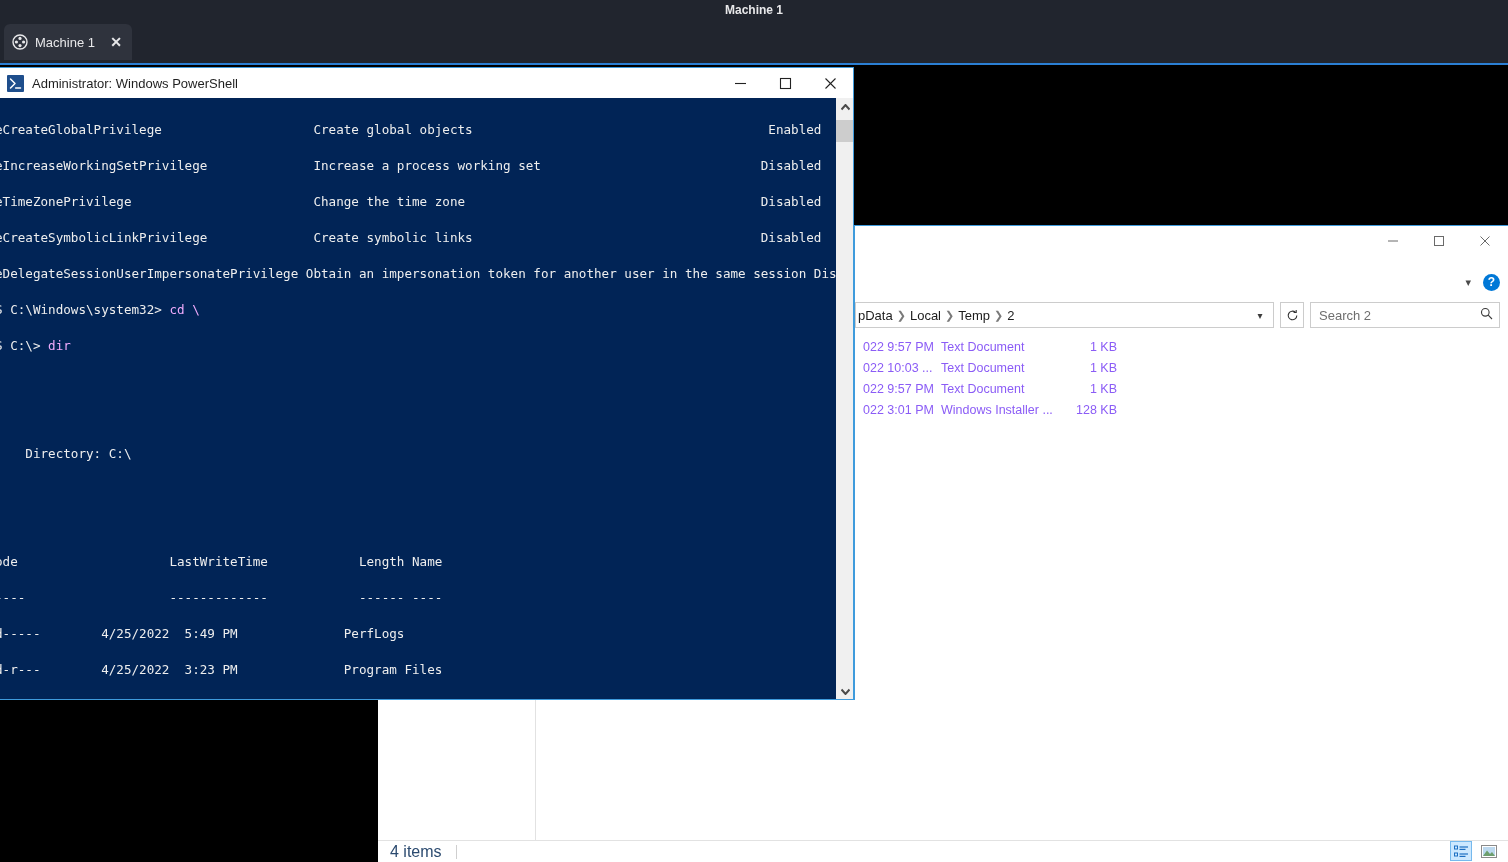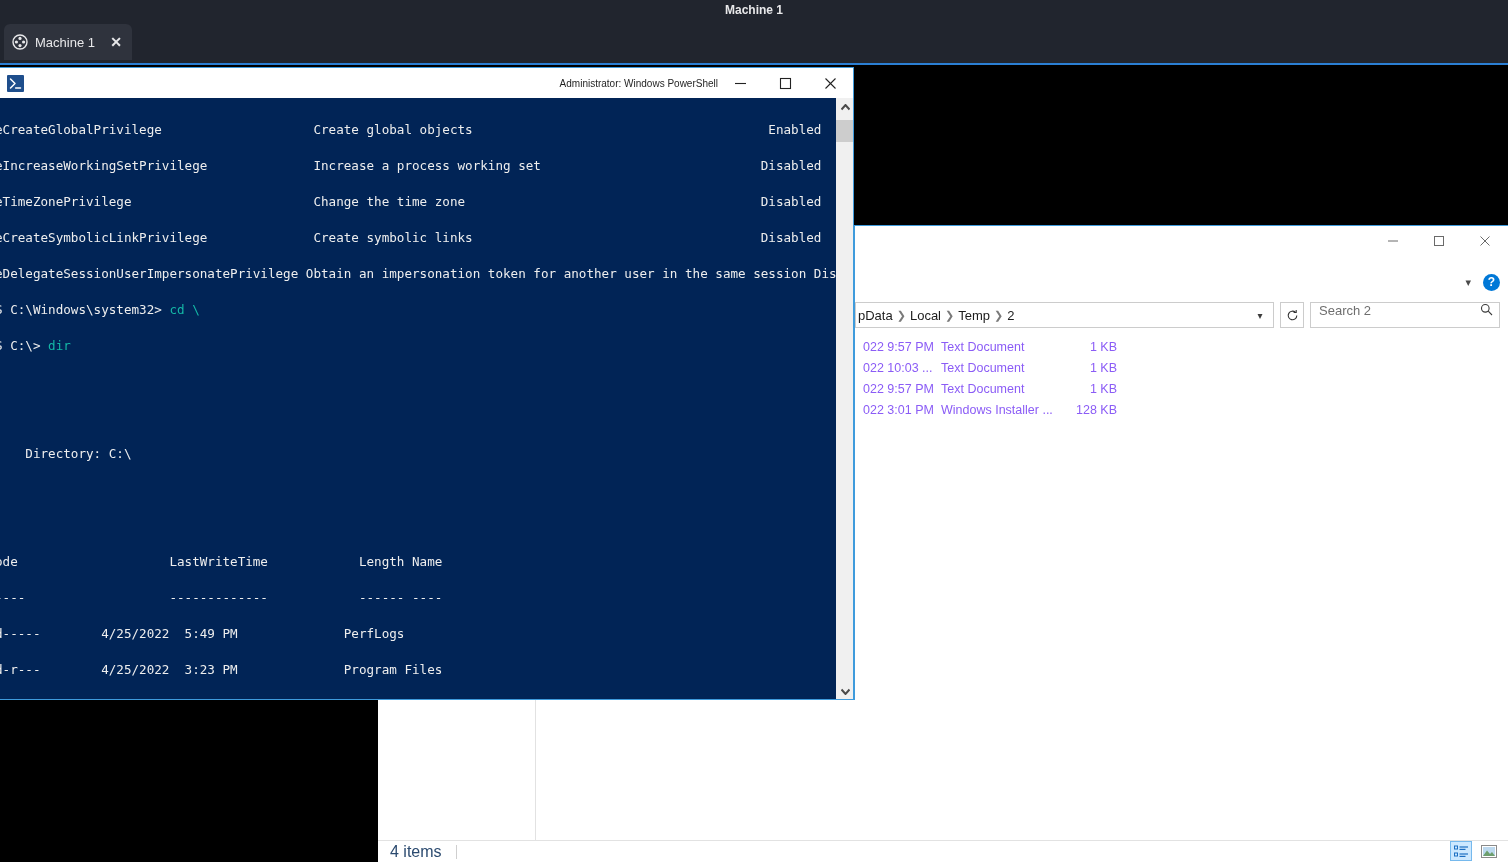--- a/index.html
+++ b/index.html
@@ -86,21 +86,21 @@
   .ex-crumbs { flex: 1; display: flex; align-items: center; gap: 4px; padding-left: 2px; }
   .ex-crumb { color: #1c1c1c; white-space: nowrap; }
   .ex-sep { color: #7a7a7a; font-size: 11px; }
   .ex-dd { width: 18px; text-align: center; color: #3c3c3c; font-size: 10px; }
   .ex-refresh {
     width: 24px; height: 26px; border: 1px solid #cccccc; background: #fff;
     display: flex; align-items: center; justify-content: center; color: #2c2c2c;
   }
   .ex-search {
     width: 190px; height: 26px; border: 1px solid #cccccc; background: #fff;
-    display: flex; padding: 0 4px 0 8px;
+    display: flex; align-items: center; padding: 0 4px 0 8px;
     font-size: 13px; color: #6e6e6e;
   }
   .ex-search-txt { flex: 1; }
   .ex-search-ico { width: 18px; text-align: center; color: #444; }
 
   .ex-colhead {
     position: relative; height: 26px; border-bottom: 1px solid #e2e2e2;
     display: flex; align-items: center; font-size: 13px; color: #33506b;
   }
   .ex-col {
@@ -152,41 +152,41 @@
     border: 1px solid #3f9bdc;
     background: #012456;
     overflow: hidden;
   }
   .ps-title {
     position: relative; height: 30px; background: #ffffff;
     display: flex; align-items: center;
   }
   .ps-icon { margin-left: 12px; width: 17px; height: 17px; flex: 0 0 17px; }
   .ps-title-txt {
-    margin-left: 8px; font-size: 10px; color: #1f1f1f; flex: 1; text-align: right;
+    margin-left: 8px; font-size: 13px; color: #1f1f1f; flex: 1;
   }
   .ps-wc-wrap { display: flex; height: 30px; }
   .ps-wc {
     width: 45px; height: 30px; display: flex; align-items: center;
     justify-content: center; color: #222;
   }
   .ps-body {
     position: relative; width: 860px; height: 603px; background: #012456;
   }
   .ps-console {
     position: absolute; left: 0; top: 0; width: 841px; height: 603px;
     color: #eeeeee;
     font-family: "DejaVu Sans Mono", "Liberation Mono", monospace;
     font-size: 12.6px; line-height: 12px;
     white-space: pre;
     overflow: hidden;
     padding-top: 2px;
   }
   .ps-console .l { display: block; height: 12px; }
-  .cmd { color: #14b8a6; }
+  .cmd { color: #f0abfc; }
   .ps-scroll {
     position: absolute; right: 0; top: 0; width: 19px; height: 603px;
     background: #f0f0f0;
   }
   .ps-sb-arrow {
     width: 19px; height: 19px; display: flex; align-items: center;
     justify-content: center; color: #5a5a5a; font-size: 9px;
     background: #f0f0f0;
   }
   .ps-sb-thumb {

